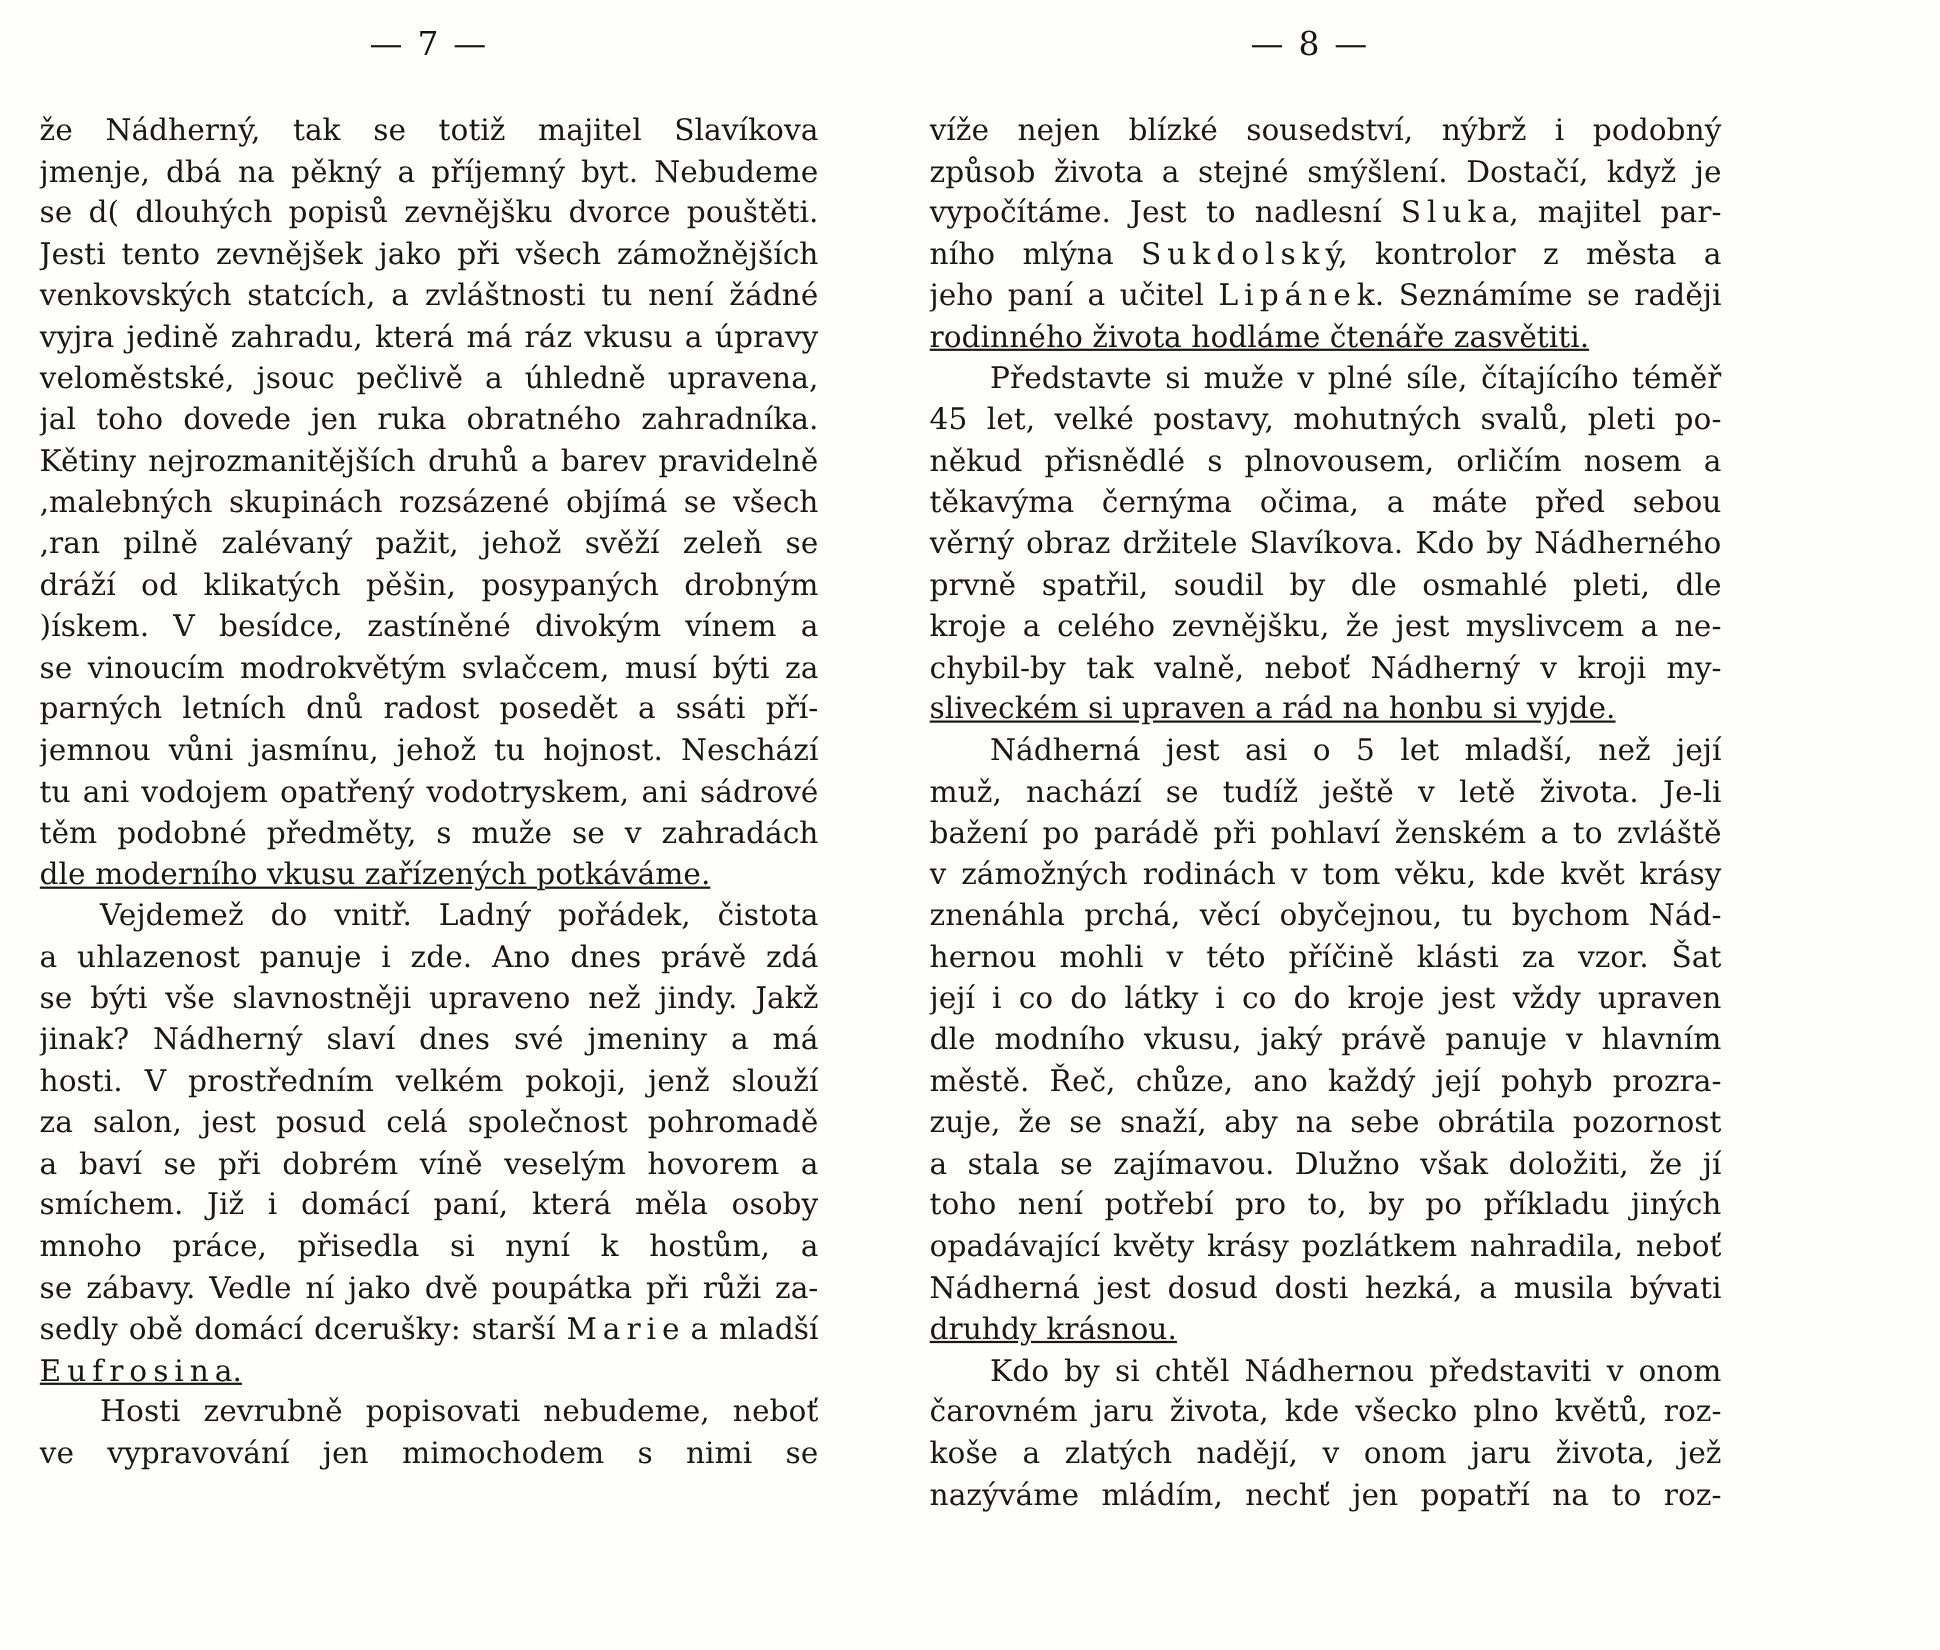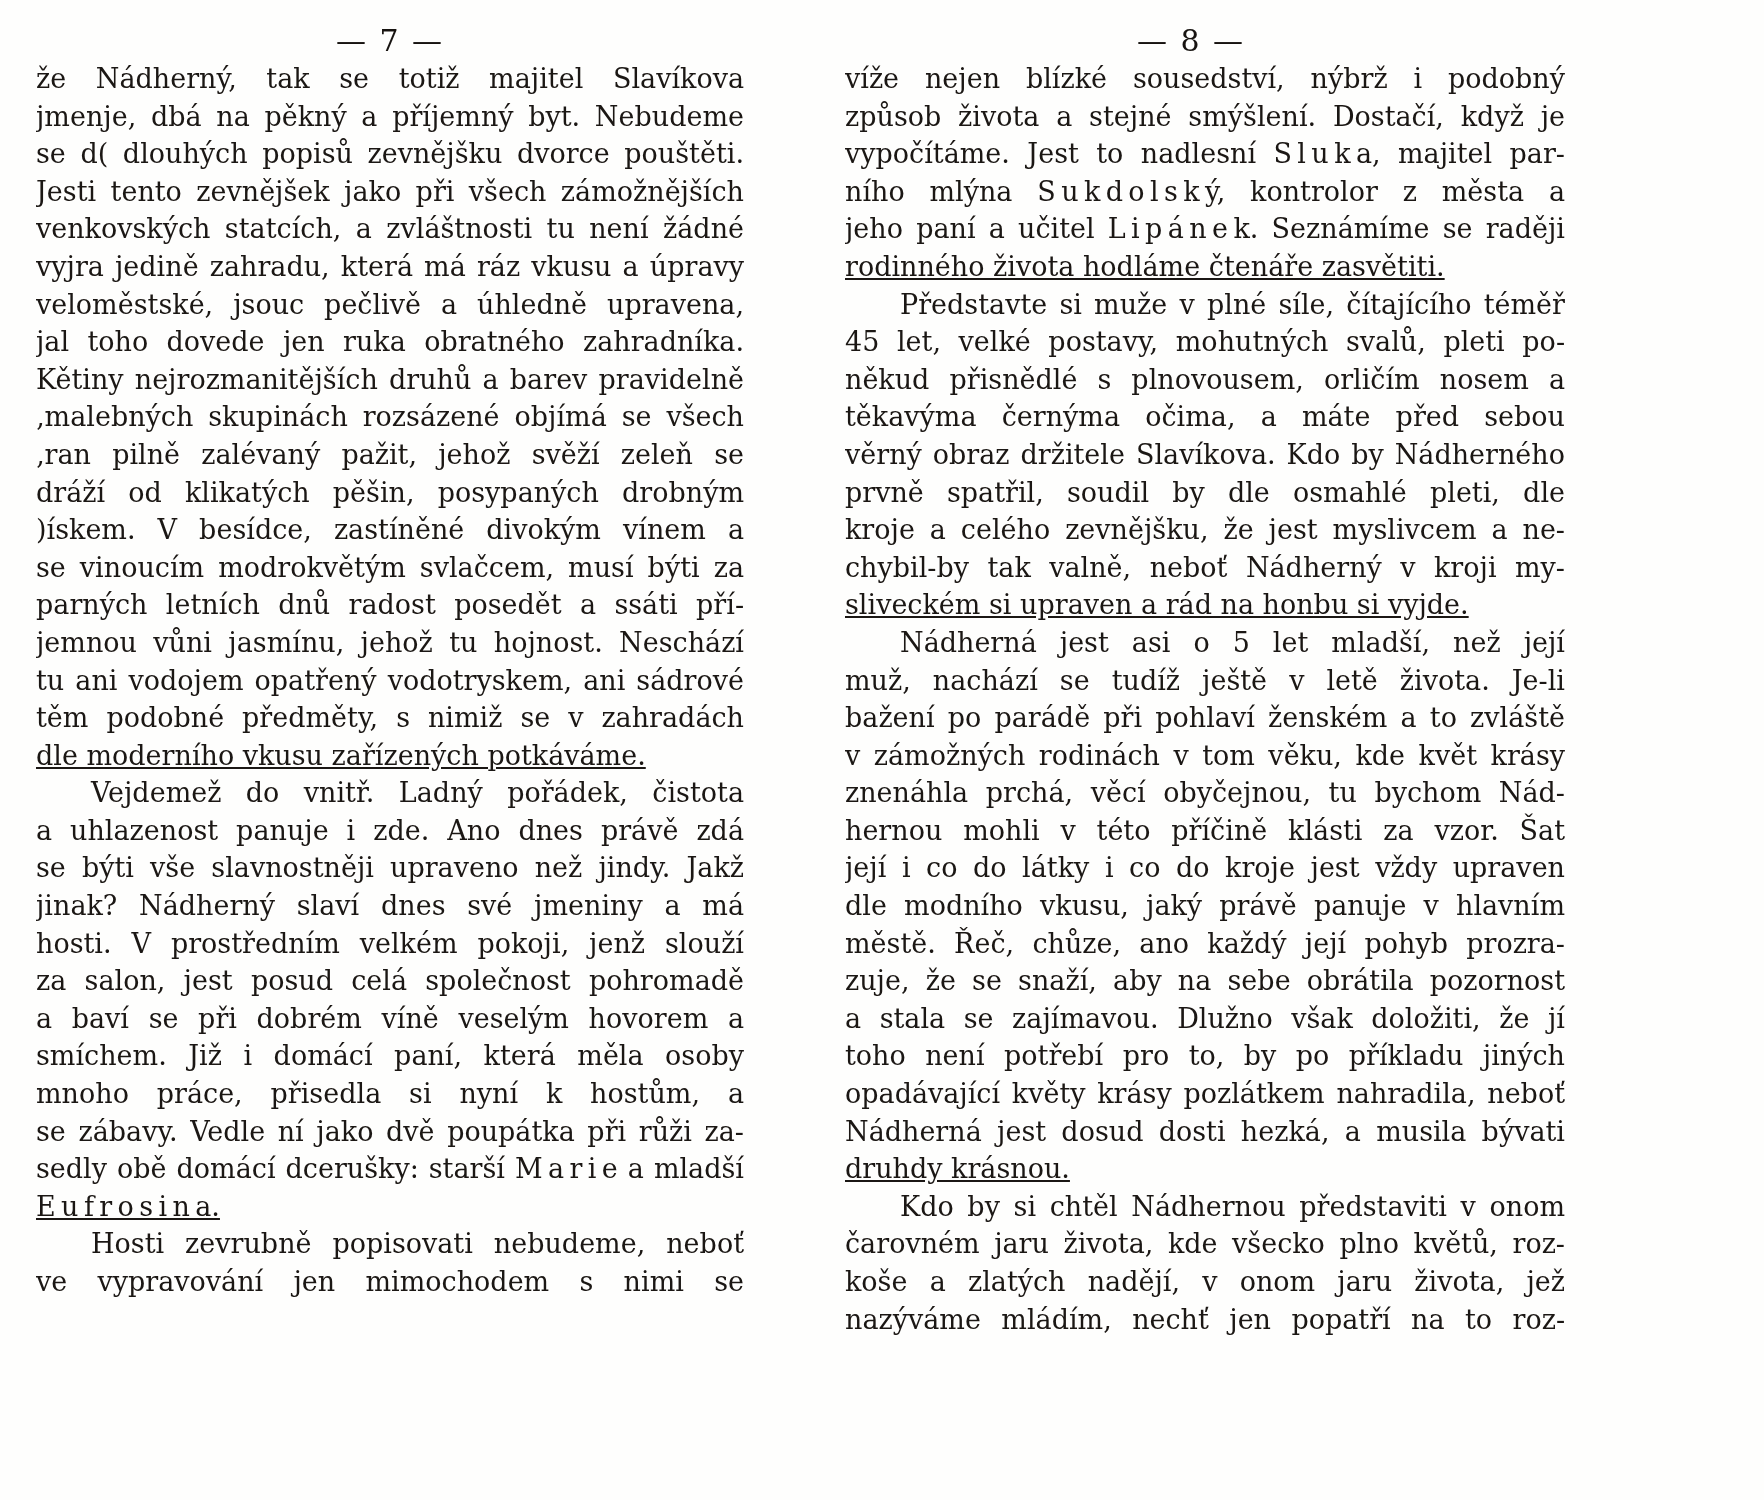--- a/index.html
+++ b/index.html
@@ -32,20 +32,21 @@
     line-height: 38px;
     height: 38px;
     text-align: center;
     letter-spacing: 2px;
     color: #171310;
   }
   #page-8 .page-header {
     transform: translateX(-14px);
   }
   .text-block {
+    margin-top: 40px;
   }
   .line {
     font-size: 27px;
     line-height: 37.6px;
     height: 37.6px;
     overflow: hidden;
     text-align: justify;
     text-align-last: justify;
     white-space: normal;
     hyphens: none;
@@ -76,21 +77,21 @@
         <div class="line">jal toho dovede jen ruka obratného zahradníka.</div>
         <div class="line">Kětiny nejrozmanitějších druhů a barev pravidelně</div>
         <div class="line">‚malebných skupinách rozsázené objímá se všech</div>
         <div class="line">‚ran pilně zalévaný pažit, jehož svěží zeleň se</div>
         <div class="line">dráží od klikatých pěšin, posypaných drobným</div>
         <div class="line">)ískem. V besídce, zastíněné divokým vínem a bujně</div>
         <div class="line">se vinoucím modrokvětým svlačcem, musí býti za</div>
         <div class="line">parných letních dnů radost posedět a ssáti pří-</div>
         <div class="line">jemnou vůni jasmínu, jehož tu hojnost. Neschází</div>
         <div class="line">tu ani vodojem opatřený vodotryskem, ani sádrové</div>
-        <div class="line">těm podobné předměty, s nimiž se v zahradách</div>
+        <div class="line">těm podobné předměty, s muže se v zahradách</div>
         <div class="line end">dle moderního vkusu zařízených potkáváme.</div>
         <div class="line first">Vejdemež do vnitř. Ladný pořádek, čistota</div>
         <div class="line">a uhlazenost panuje i zde. Ano dnes právě zdá</div>
         <div class="line">se býti vše slavnostněji upraveno než jindy. Jakž</div>
         <div class="line">jinak? Nádherný slaví dnes své jmeniny a má</div>
         <div class="line">hosti. V prostředním velkém pokoji, jenž slouží</div>
         <div class="line">za salon, jest posud celá společnost pohromadě</div>
         <div class="line">a baví se při dobrém víně veselým hovorem a</div>
         <div class="line">smíchem. Již i domácí paní, která měla osoby</div>
         <div class="line">mnoho práce, přisedla si nyní k hostům, a účastňuje</div>

